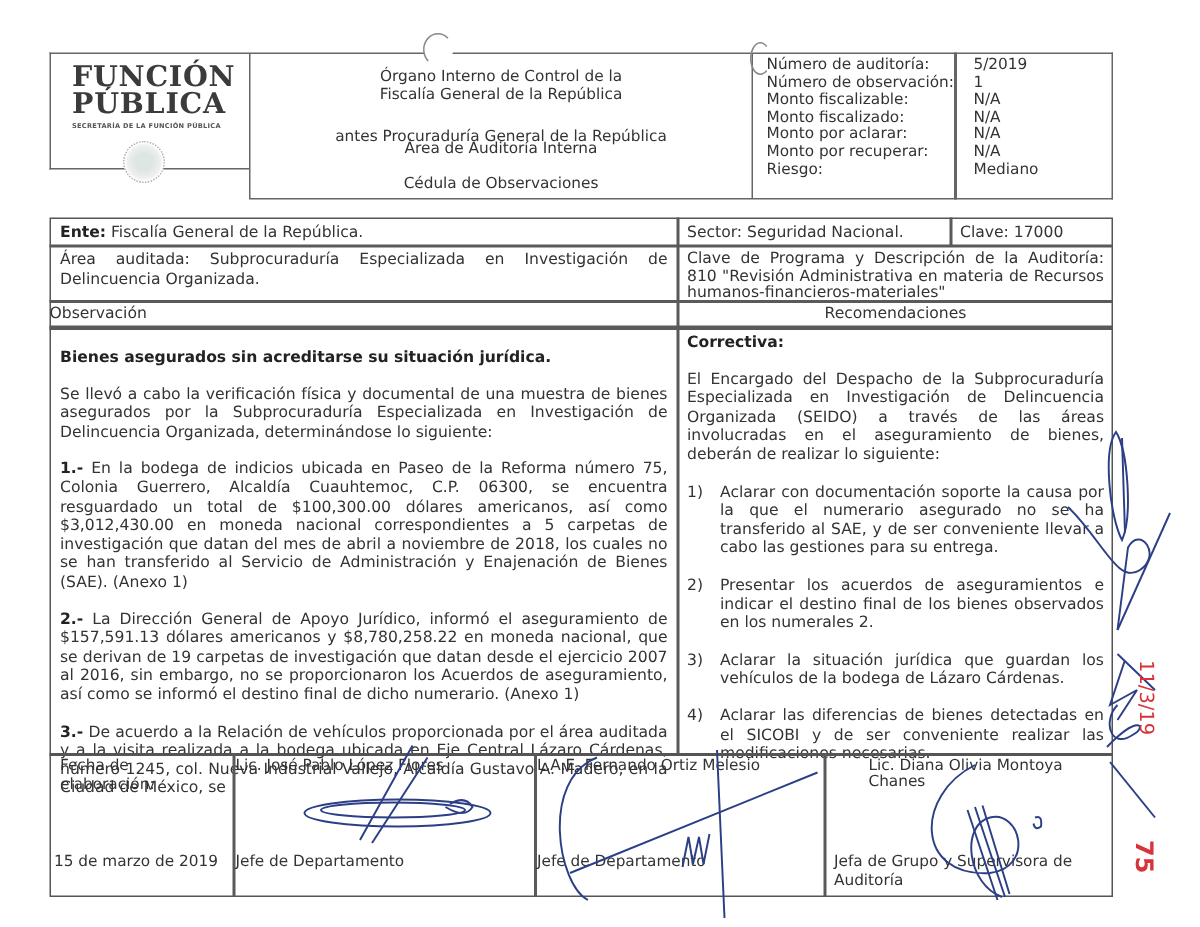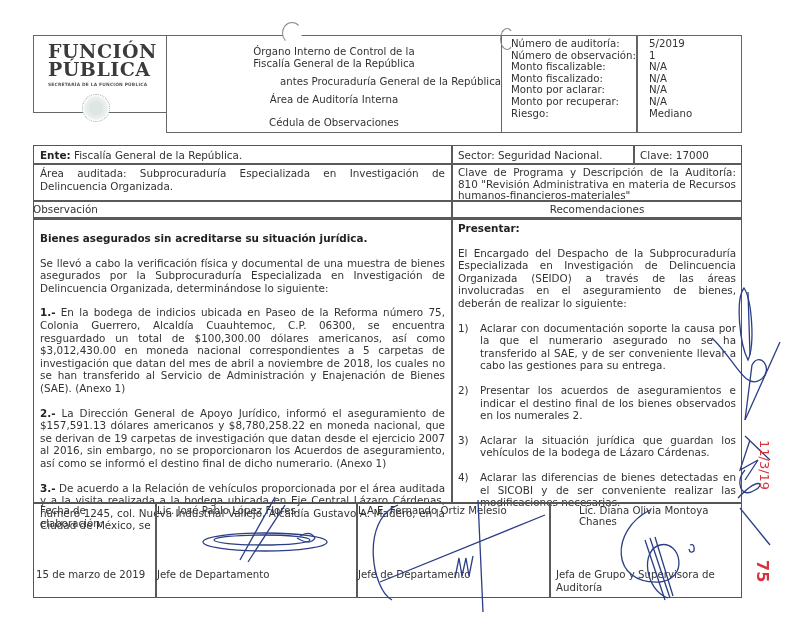--- a/index.html
+++ b/index.html
@@ -36,21 +36,21 @@
 <div class="abs" id="hdr-logo">
   <div class="abs logo-t" style="left:14px;top:6px;">FUNCIÓN</div>
   <div class="abs logo-t" style="left:14px;top:24px;">PÚBLICA</div>
   <div class="abs logo-sub" style="left:14px;top:46px;white-space:nowrap;">SECRETARÍA DE LA FUNCIÓN PÚBLICA</div>
   <div class="abs seal" style="left:48px;top:58px;"></div>
 </div>
 
 <div class="abs" id="hdr-mid">
   <div class="abs mid-text" style="left:0;right:0;top:10px;">Órgano Interno de Control de la</div>
   <div class="abs mid-text" style="left:0;right:0;top:22px;">Fiscalía General de la República</div>
-  <div class="abs mid-text" style="left:0;right:0;top:40px;text-align:right;">antes Procuraduría General de la República</div>
+  <div class="abs mid-text" style="left:0;right:0;top:50px;">antes Procuraduría General de la República</div>
   <div class="abs mid-text" style="left:0;right:0;top:58px;">Área de Auditoría Interna</div>
   <div class="abs mid-text" style="left:0;right:0;top:81px;">Cédula de Observaciones</div>
 </div>
 
 <div class="abs" id="hdr-right">
   <div class="abs" style="left:0;top:2px;width:240px;" id="info-list">
       <div class="info-row">
         <div class="info-lbl">Número de auditoría:</div>
         <div class="info-val">5/2019</div>
       </div>
@@ -108,21 +108,21 @@
   <p style="margin-bottom:12px;"><b>Bienes asegurados sin acreditarse su situación jurídica.</b></p>
   <p style="margin-bottom:12px;">Se llevó a cabo la verificación física y documental de una muestra de bienes asegurados por la Subprocuraduría Especializada en Investigación de Delincuencia Organizada, determinándose lo siguiente:</p>
   <div id="obs-items">
       <p style="margin-bottom: 12px;"><b>1.-</b> <span>En la bodega de indicios ubicada en Paseo de la Reforma número 75, Colonia Guerrero, Alcaldía Cuauhtemoc, C.P. 06300, se encuentra resguardado un total de $100,300.00 dólares americanos, así como $3,012,430.00 en moneda nacional correspondientes a 5 carpetas de investigación que datan del mes de abril a noviembre de 2018, los cuales no se han transferido al Servicio de Administración y Enajenación de Bienes (SAE). (Anexo 1)</span></p>
       <p style="margin-bottom: 12px;"><b>2.-</b> <span>La Dirección General de Apoyo Jurídico, informó el aseguramiento de $157,591.13 dólares americanos y $8,780,258.22 en moneda nacional, que se derivan de 19 carpetas de investigación que datan desde el ejercicio 2007 al 2016, sin embargo, no se proporcionaron los Acuerdos de aseguramiento, así como se informó el destino final de dicho numerario. (Anexo 1)</span></p>
       <p style="margin-bottom: 12px;"><b>3.-</b> <span>De acuerdo a la Relación de vehículos proporcionada por el área auditada y a la visita realizada a la bodega ubicada en Eje Central Lázaro Cárdenas, número 1245, col. Nueva Industrial Vallejo, Alcaldía Gustavo A. Madero, en la Ciudad de México, se</span></p>
     </div>
 </div>
 
 <div class="abs cell rec just" style="left:458px;top:222px;width:278px;">
-  <p style="margin-bottom:12px;"><b>Presentar:</b></p>
+  <p style="margin-bottom:12px;"><b>Correctiva:</b></p>
   <p style="margin-bottom:12px;">El Encargado del Despacho de la Subprocuraduría Especializada en Investigación de Delincuencia Organizada (SEIDO) a través de las áreas involucradas en el aseguramiento de bienes, deberán de realizar lo siguiente:</p>
   <div id="rec-items">
       <div class="rec-item" style="margin-bottom: 12px;">
         <div class="rec-num">1)</div>
         <div class="just">Aclarar con documentación soporte la causa por la que el numerario asegurado no se ha transferido al SAE, y de ser conveniente llevar a cabo las gestiones para su entrega.</div>
       </div>
       <div class="rec-item" style="margin-bottom: 12px;">
         <div class="rec-num">2)</div>
         <div class="just">Presentar los acuerdos de aseguramientos e indicar el destino final de los bienes observados en los numerales 2.</div>
       </div>

